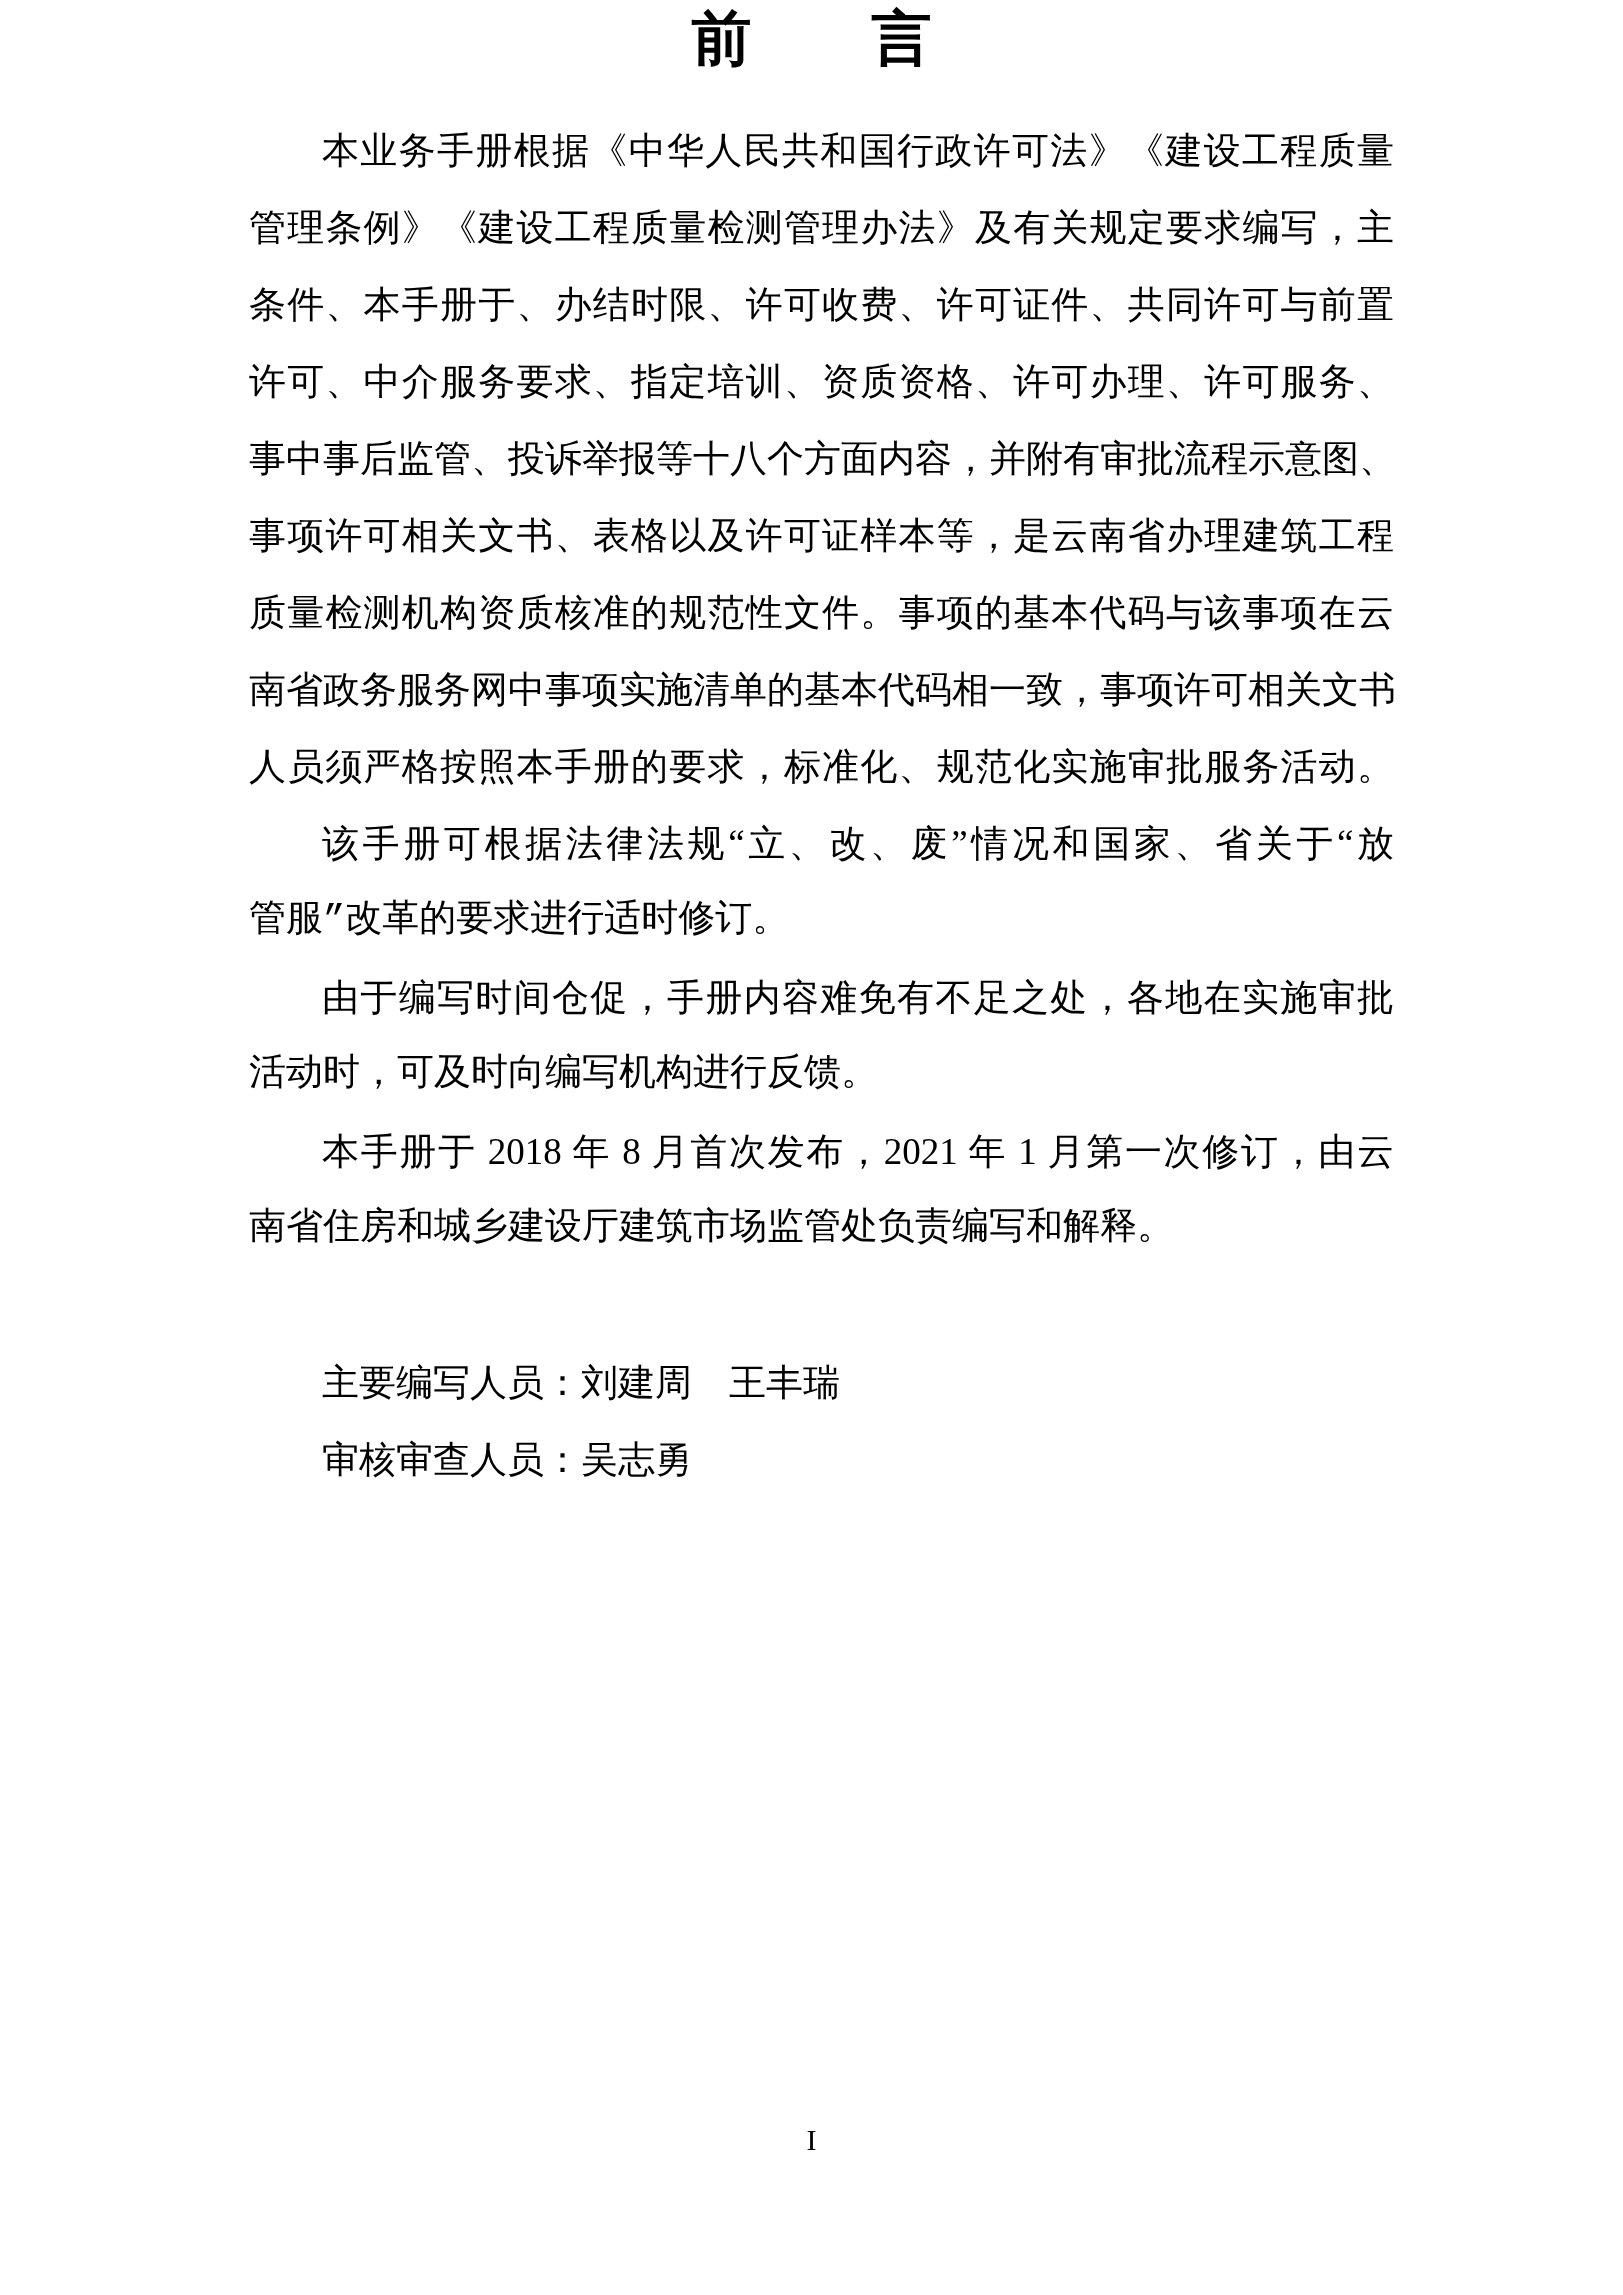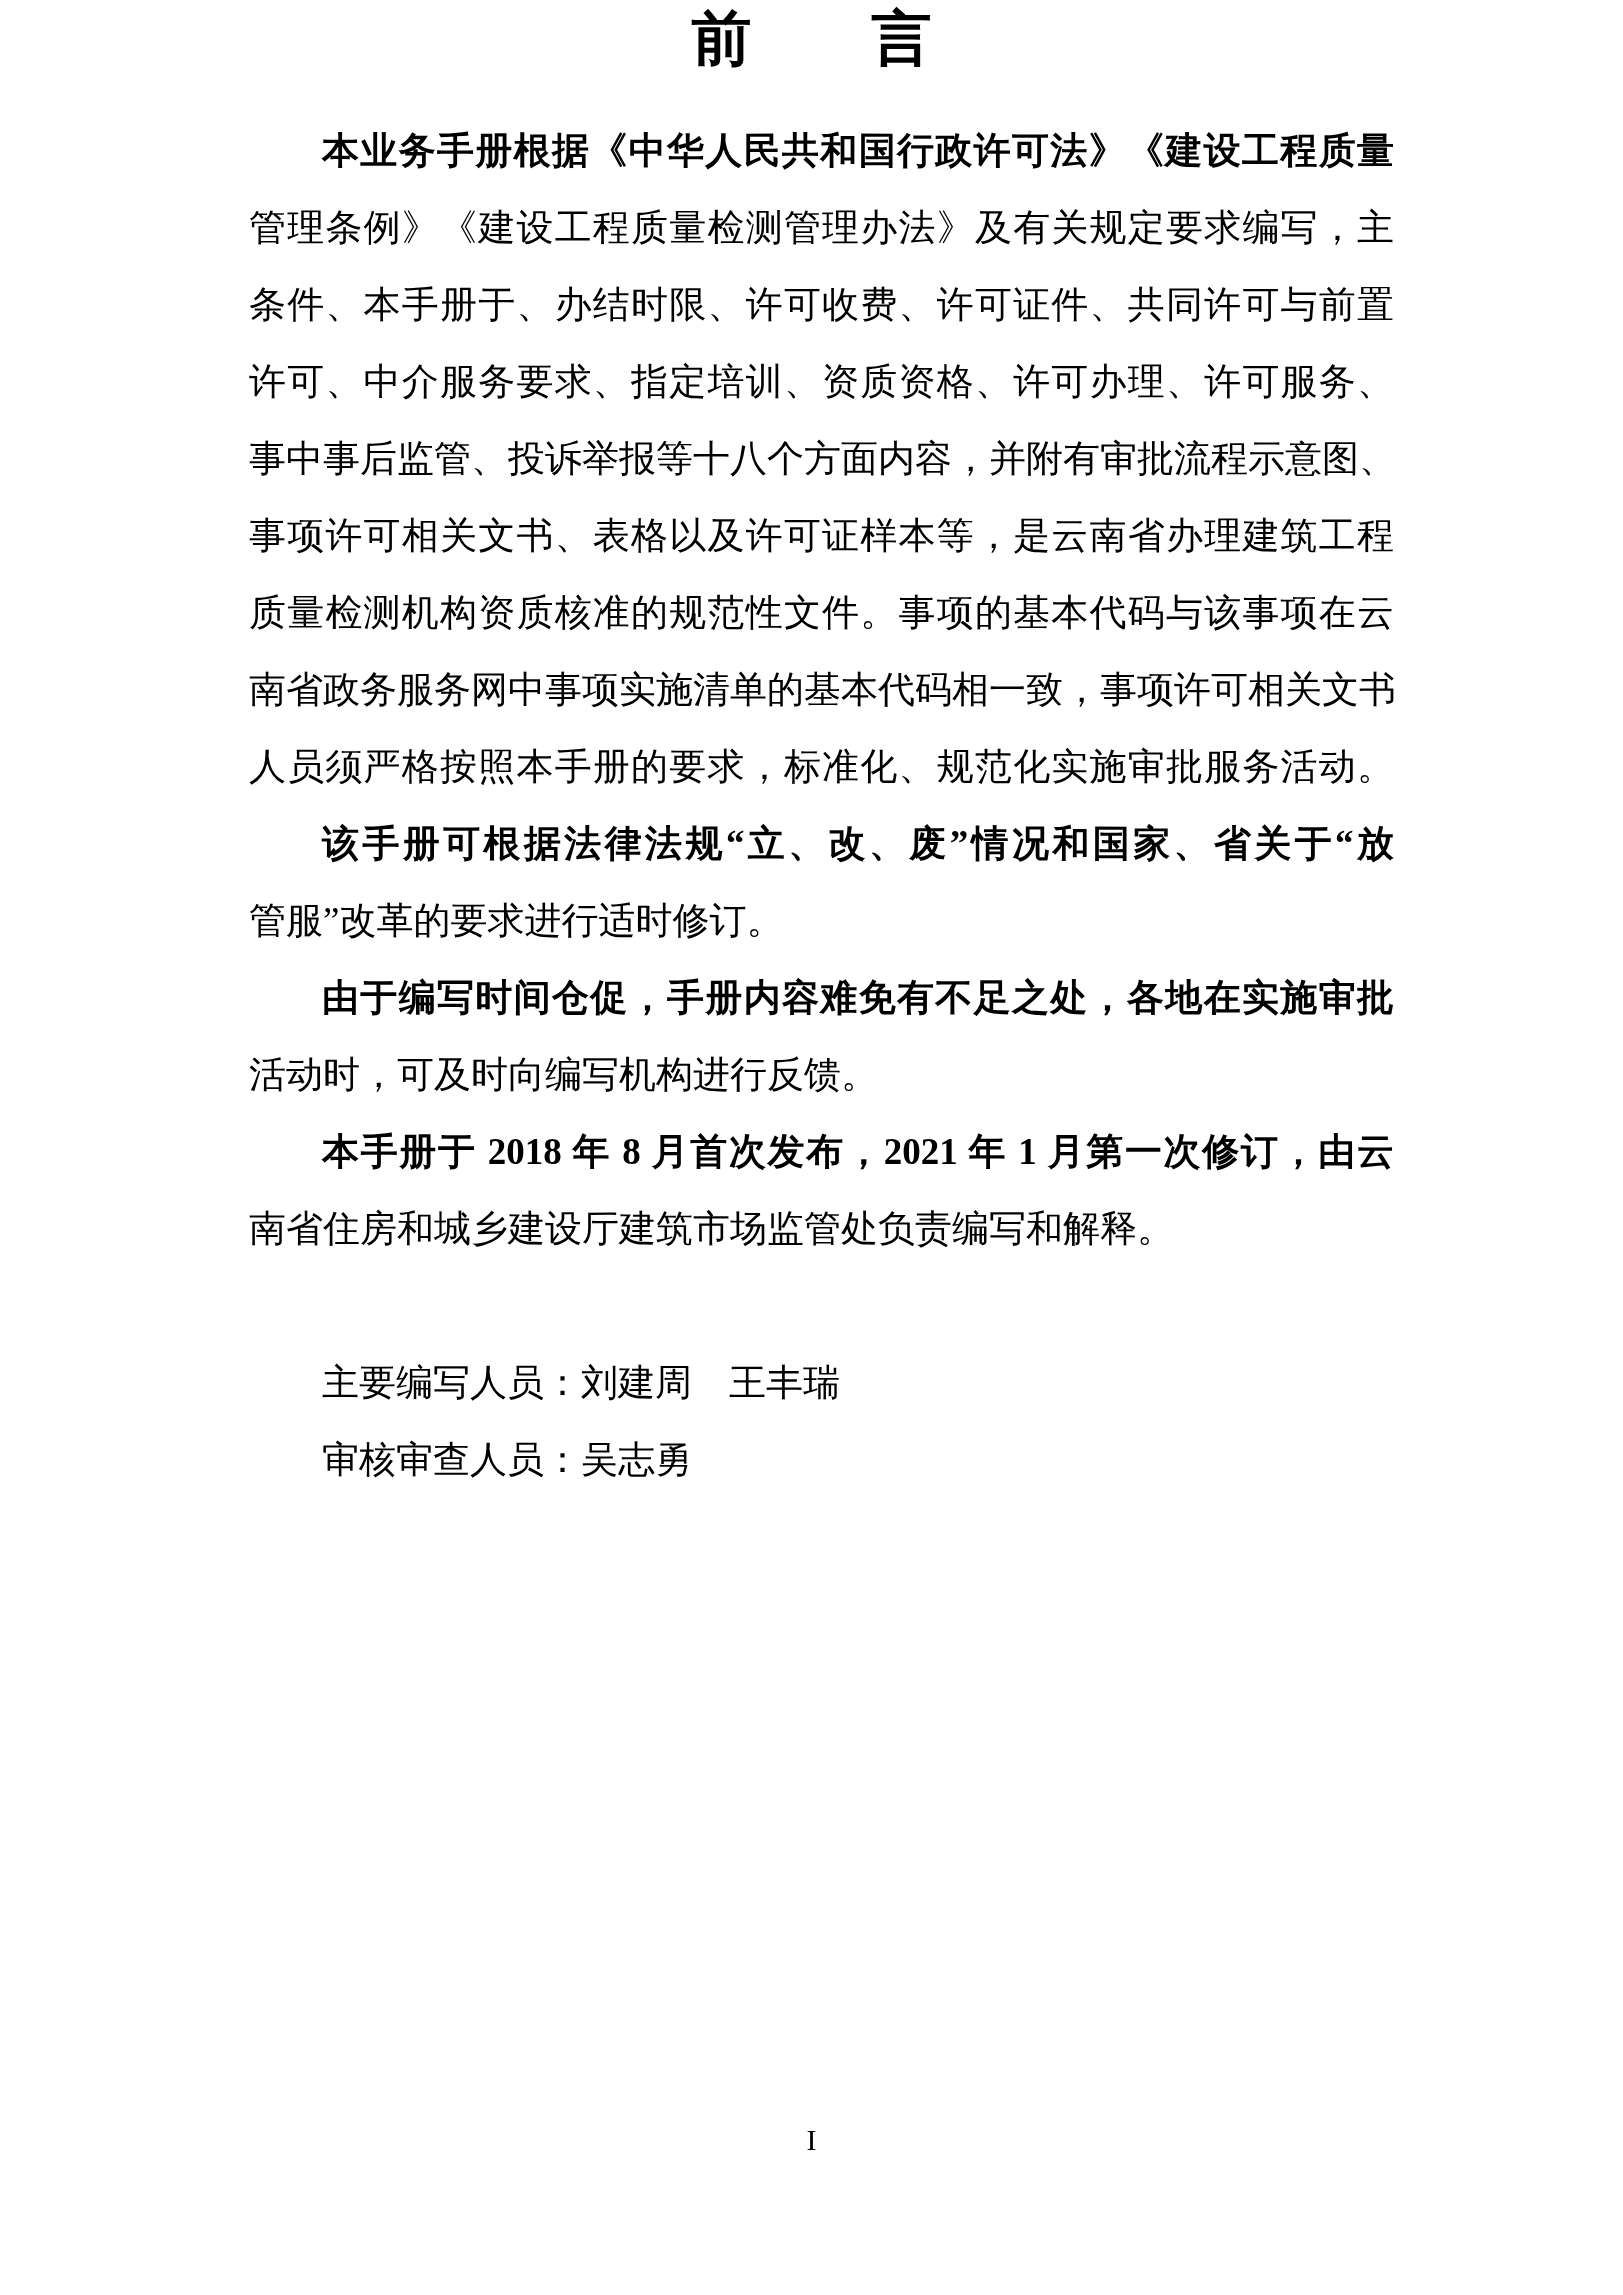--- a/index.html
+++ b/index.html
@@ -38,24 +38,24 @@
     font-size: 37px;
     font-family: "Liberation Serif", "DejaVu Serif", serif;
     text-align: justify;
     text-align-last: justify;
     white-space: nowrap;
     overflow: visible;
   }
   .line.no-fill {
     text-align: right;
     text-align-last: left;
+    font-family: Liberation Mono, monospace;
   }
   .line.indent {
     padding-left: 73px;
-    font-weight: bold;
   }
   .credits-block {
     margin: 77px 229px 0 249px;
     width: 1145px;
   }
   .credit-line {
     height: 77px;
     line-height: 77px;
     font-size: 37px;
     font-family: "Liberation Serif", "DejaVu Serif", serif;

